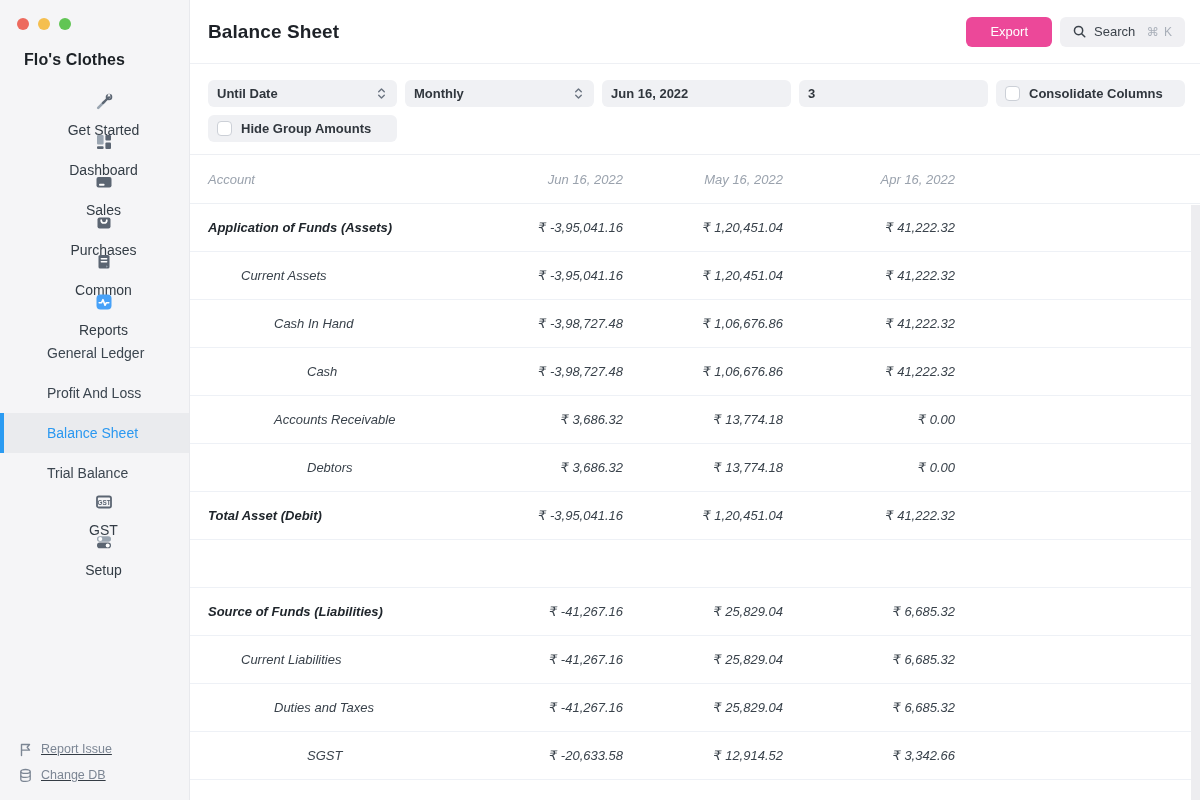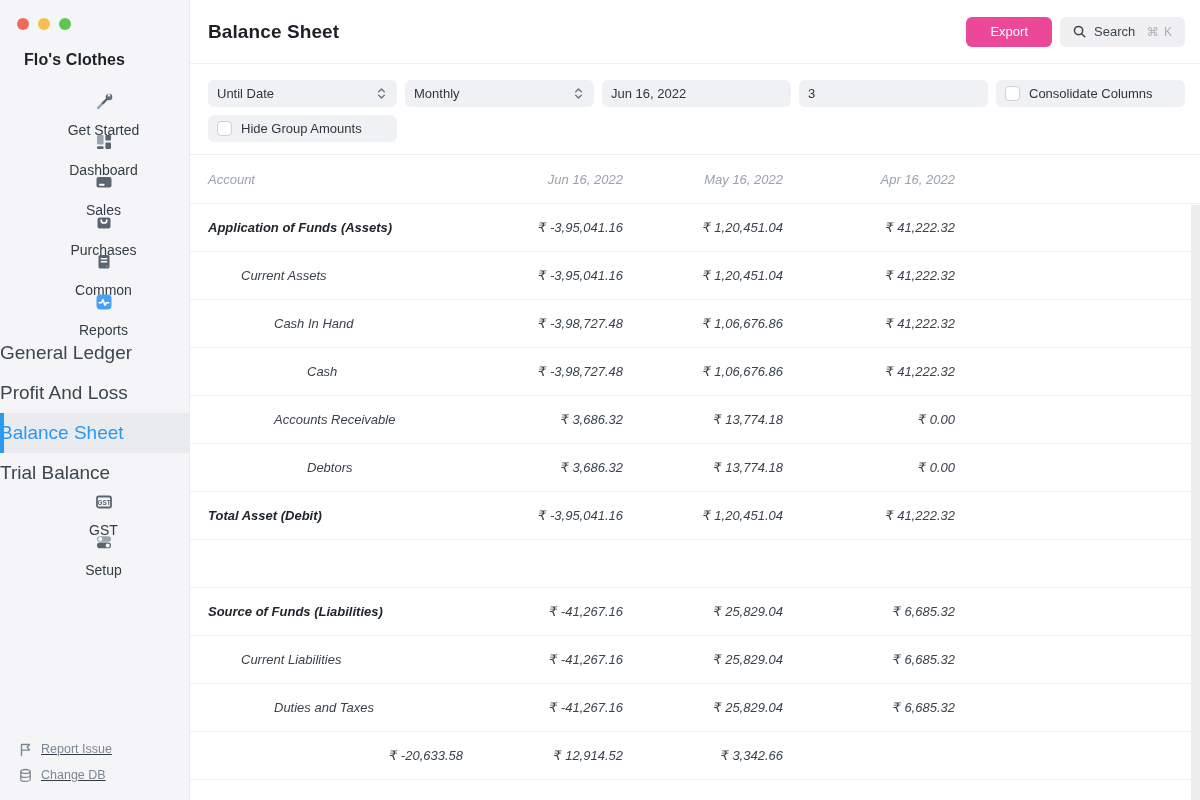--- a/index.html
+++ b/index.html
@@ -26,21 +26,21 @@
   }
   .nav-item {
     height:40px; display:flex; align-items:center; gap:11px;
     padding-left:18px; font-size:14px; color:#333c45; cursor:default;
     position:relative;
     flex-direction:column;
   }
   .nav-item .ni-icon { width:18px; height:18px; flex:0 0 18px; display:flex; }
   .nav-sub {
     height:40px; display:flex; align-items:center;
-    font-size:19px; color:#3c4650; position:relative;
+    padding-left:47px; font-size:14px; color:#3c4650; position:relative;
   }
   .nav-sub.active { background:#eaebee; color:#2b98f0; }
   .nav-sub.active::before {
     content:""; position:absolute; left:0; top:0; bottom:0; width:4px; background:#2b9bf2;
   }
   .side-footer { position:absolute; left:0; bottom:12px; width:100%;text-decoration:underline; }
   .foot-link {
     height:26px; display:flex; align-items:center; gap:8px;
     padding-left:18px; font-size:12.5px; color:#7c8694;
   }
@@ -59,21 +59,21 @@
     background:#ec4899; color:#fff; font-size:13px; font-family:inherit; cursor:pointer;
   }
   .btn-search {
     height:30px; width:125px; border:none; border-radius:6px; background:#f0f0f3;
     display:flex; align-items:center; gap:7px; padding:0 12px;
     font-size:13px; color:#3c434b; font-family:inherit; cursor:pointer;
   }
   .btn-search .shortcut { margin-left:auto; font-size:12px; color:#a8aeb8; letter-spacing:1px; }
 
   
-  .filters { padding:16px 16px 16px 18px; border-bottom:1px solid #edeff3; height:91px; }
+  .filters { padding:16px 16px 16px 18px; border-bottom:1px solid #edeff3; height:91px;font-weight:bold; }
   .filter-row { display:flex; gap:8px; margin-bottom:8px; }
   .control {
     width:189px; height:27px; background:#f0f1f4; border-radius:6px;
     display:flex; align-items:center; padding:0 9px;
     font-size:13px; color:#30363d; position:relative; cursor:pointer;
   }
   .control .updown { margin-left:auto; display:flex; }
   .checkbox-control { gap:9px; }
   .checkbox {
     width:15px; height:15px; background:#fff; border:1px solid #ccd0d7;
@@ -374,20 +374,21 @@
             <div class="cell"></div>
           </div>
           <div class="trow">
             <div class="cell acc" style="padding-left: 84px;">Duties and Taxes</div>
             <div class="cell val">₹ -41,267.16</div>
             <div class="cell val">₹ 25,829.04</div>
             <div class="cell val">₹ 6,685.32</div>
             <div class="cell"></div>
           </div>
           <div class="trow">
+            <div class="cell acc" style="padding-left: 117px;">SGST</div>
             <div class="cell val">₹ -20,633.58</div>
             <div class="cell val">₹ 12,914.52</div>
             <div class="cell val">₹ 3,342.66</div>
             <div class="cell"></div>
           </div>
         </div>
     </div>
 
     <div class="scroll-track"></div>
   </div>

